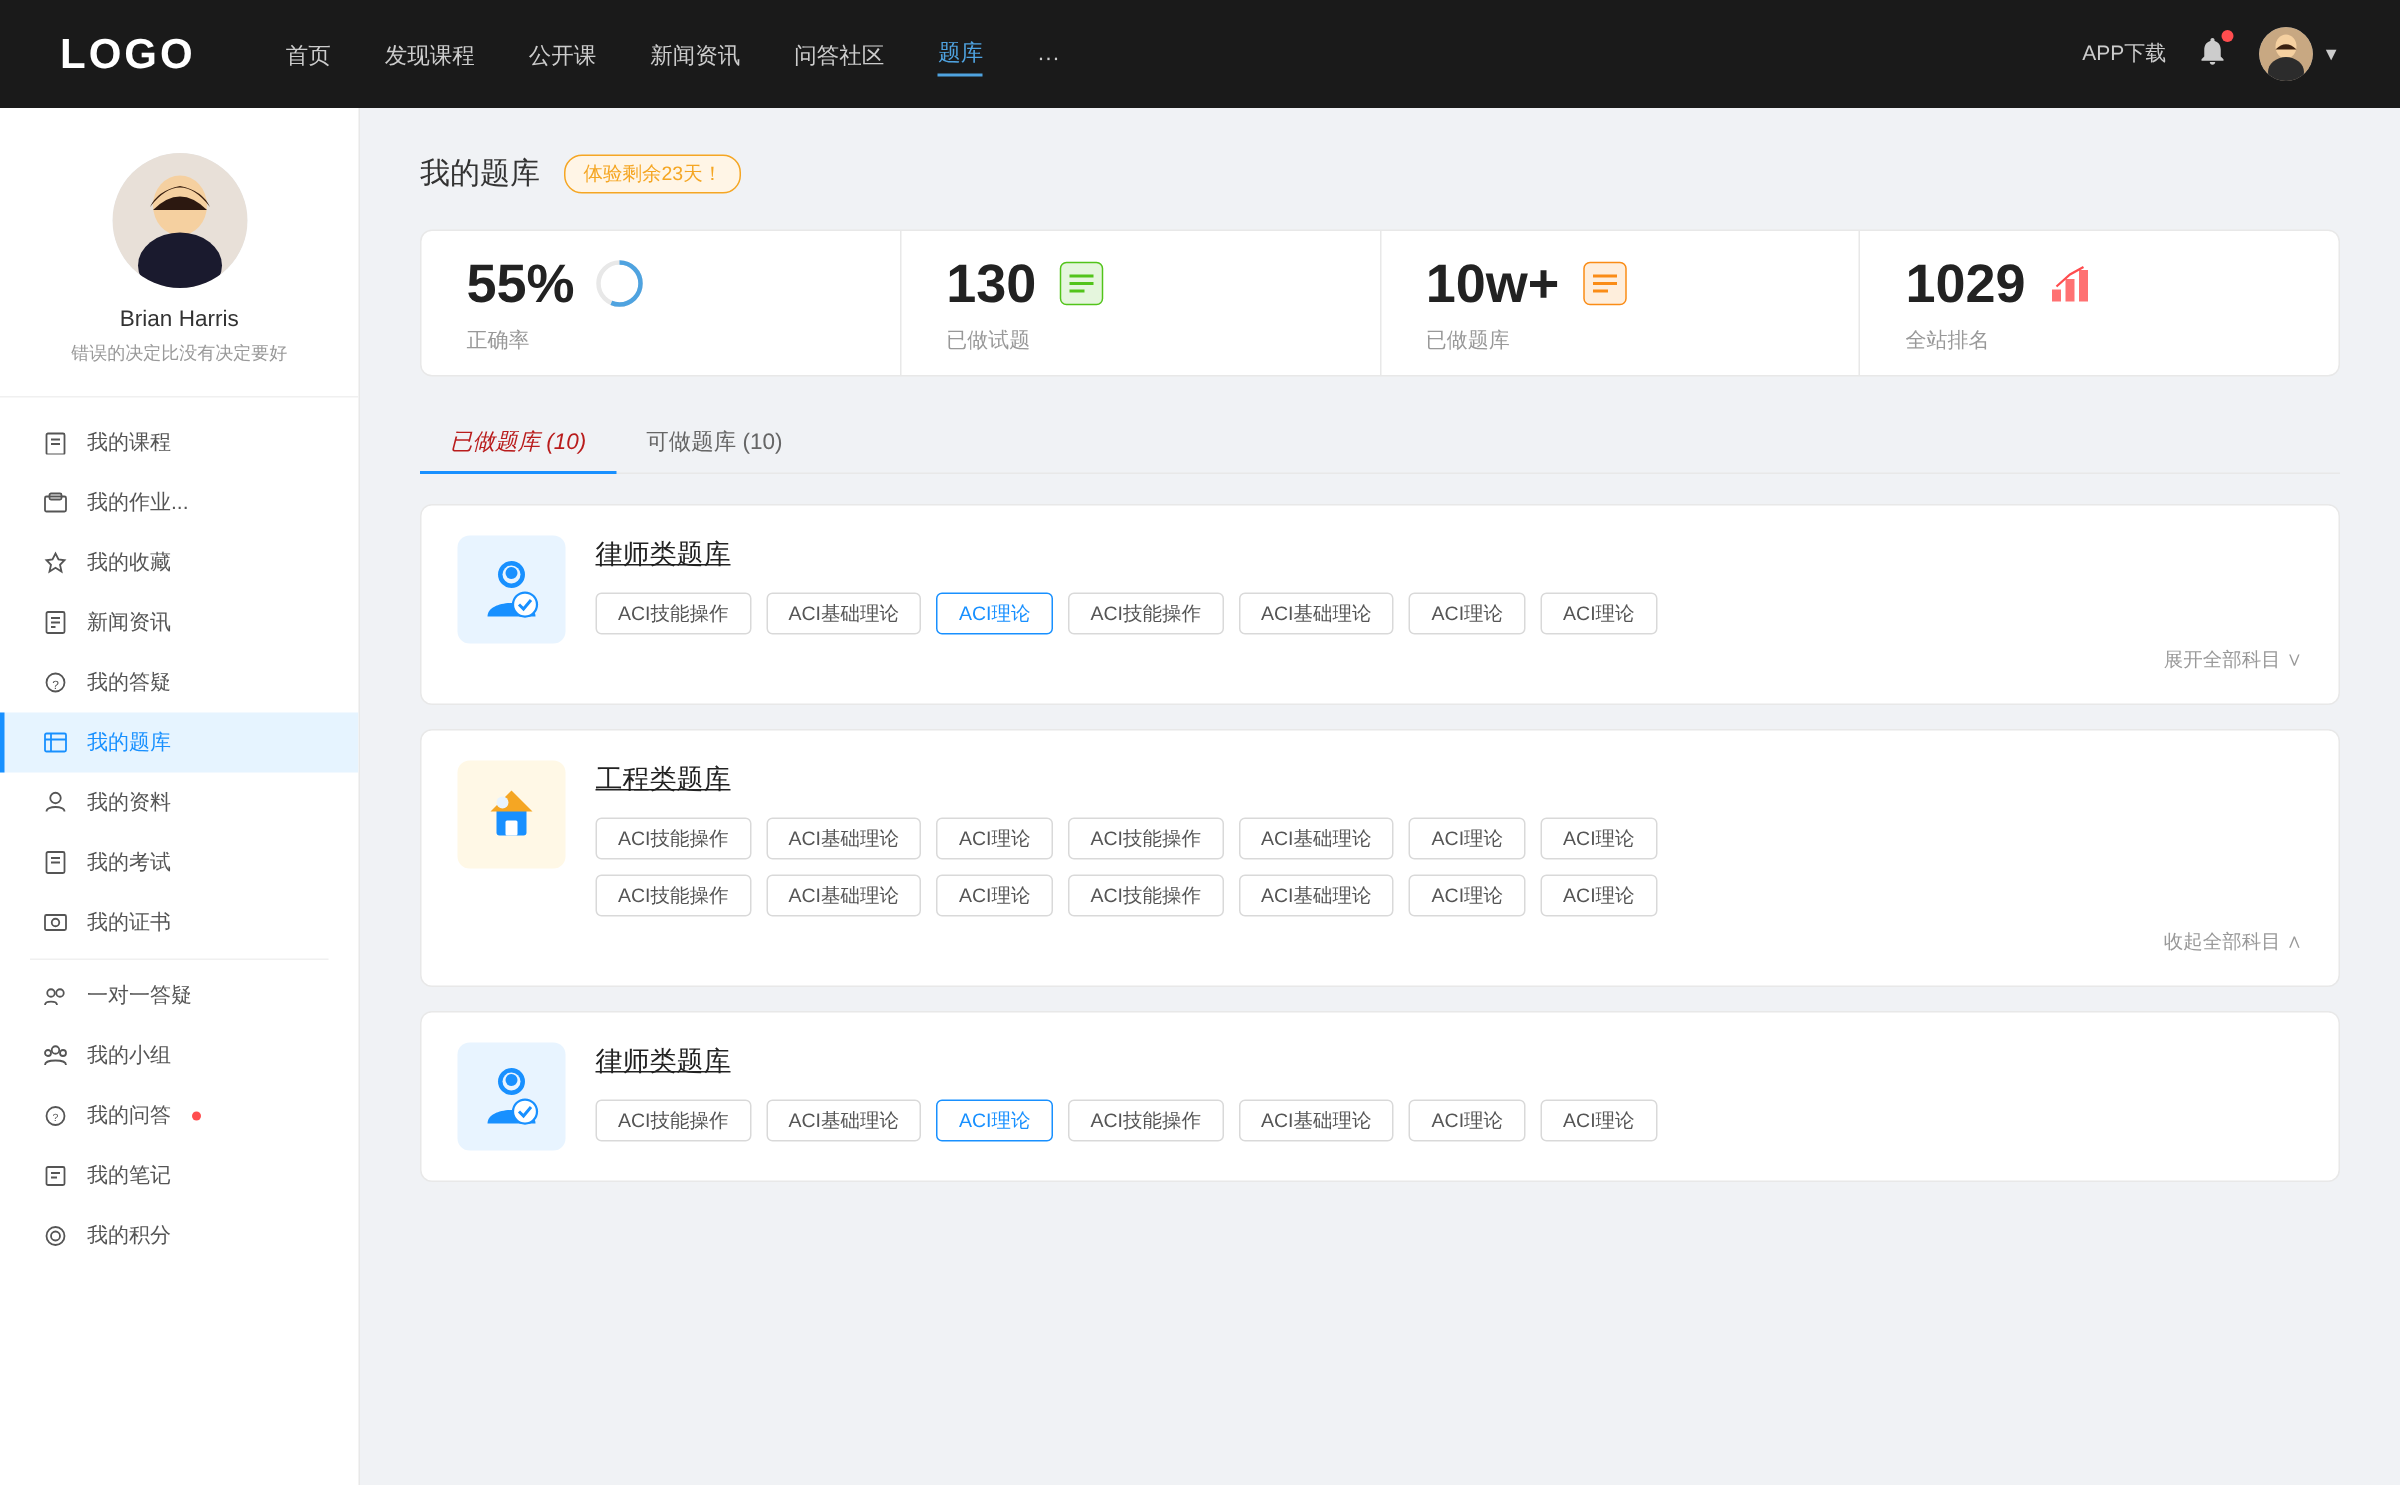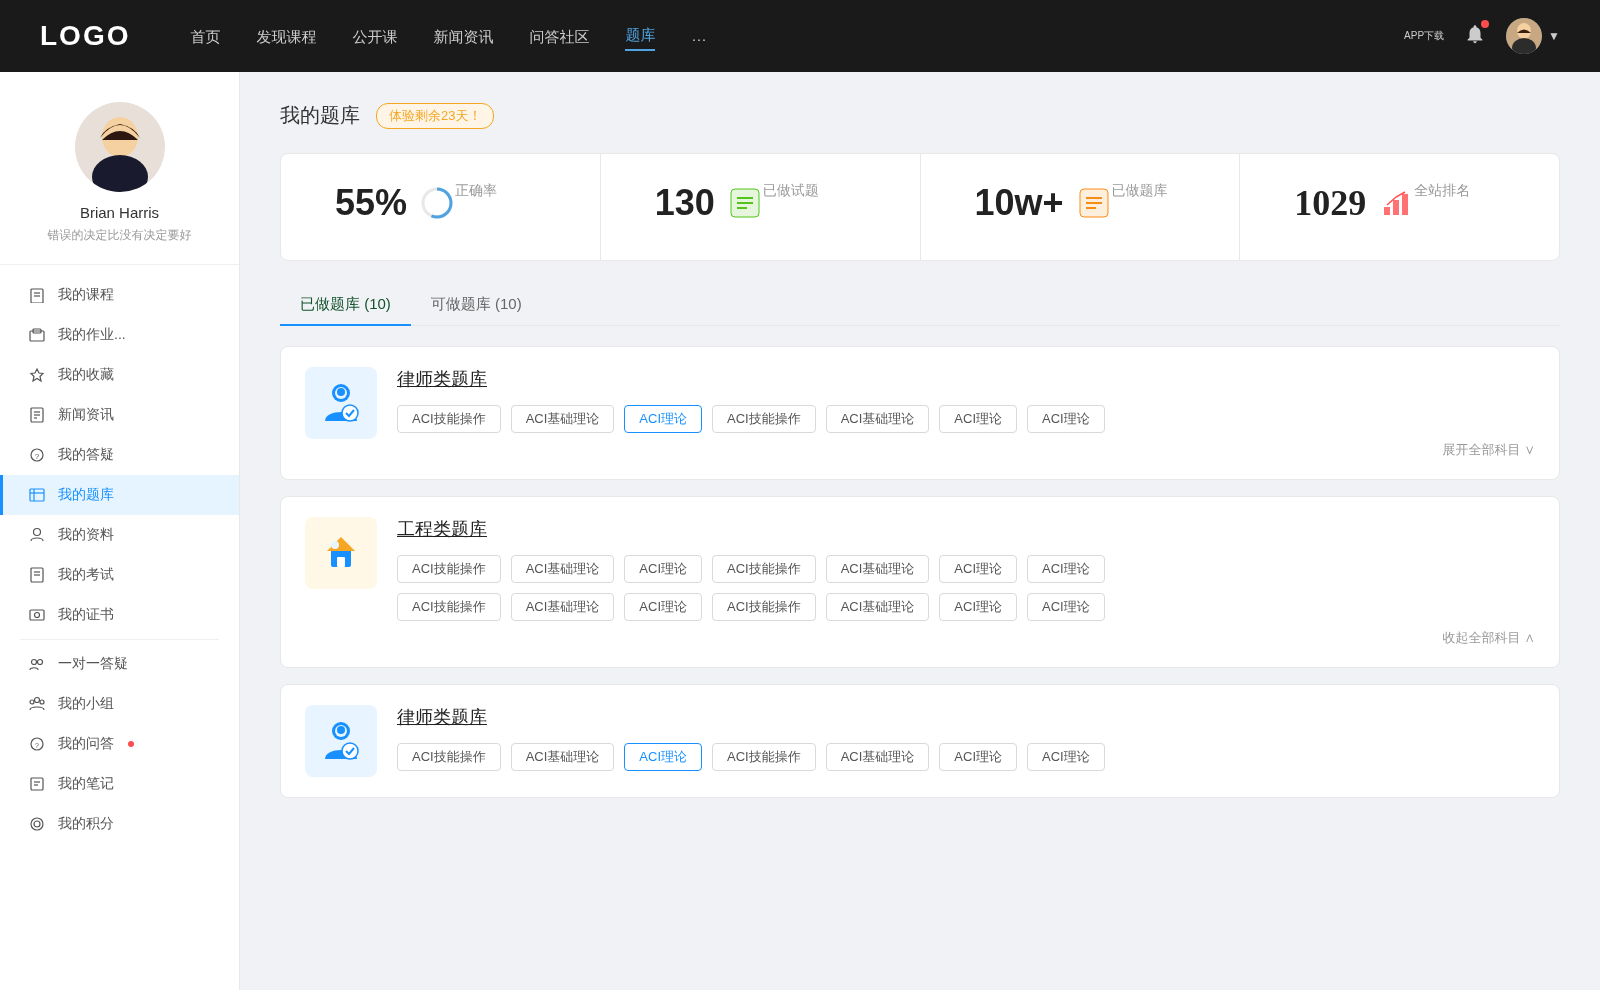--- a/index.html
+++ b/index.html
@@ -39,21 +39,21 @@
       color: #4fa3e0;
       border-bottom: 2px solid #4fa3e0;
     }
     .navbar-right {
       display: flex;
       align-items: center;
       gap: 20px;
     }
     .app-download {
       color: #ccc;
-      font-size: 10px;
+      font-size: 14px;
       cursor: pointer;
     }
     .bell-icon {
       position: relative;
       cursor: pointer;
     }
     .bell-icon svg { width: 22px; height: 22px; fill: #ccc; }
     .bell-badge {
       position: absolute;
       top: -3px; right: -3px;
@@ -205,28 +205,28 @@
       display: flex;
       gap: 0;
       background: #fff;
       border-radius: 8px;
       margin-bottom: 24px;
       border: 1px solid #e8e8e8;
       overflow: hidden;
     }
     .stat-item {
       flex: 1;
-      padding: 28px 30px;
-      display: flex;
+      padding: 14px 30px;
+      display: flex;
+      flex-direction: column;
       align-items: flex-start;
       border-right: 1px solid #e8e8e8;
       position: relative;
-      margin-left: 24px;
-    }
-    .stat-item:last-child { border-right: none; font-family: Liberation Serif, serif; }
+    }
+    .stat-item:last-child { border-right: none; }
     .stat-value-row {
       display: flex;
       align-items: center;
       gap: 12px;
       margin-bottom: 8px;
     }
     .stat-value {
       font-size: 36px;
       font-weight: 600;
       color: #222;
@@ -251,23 +251,24 @@
     }
     .tab-item {
       padding: 10px 20px;
       font-size: 15px;
       color: #666;
       cursor: pointer;
       border-bottom: 2px solid transparent;
       margin-bottom: -1px;
     }
     .tab-item.active {
-      color: #14532d;
+      color: #b91c1c;
       border-bottom-color: #1890ff;
       font-weight: 500;
+      font-style: italic;
     }
 
     
     .qbank-card {
       background: #fff;
       border: 1px solid #e8e8e8;
       border-radius: 8px;
       margin-bottom: 16px;
       padding: 20px 24px;
     }

